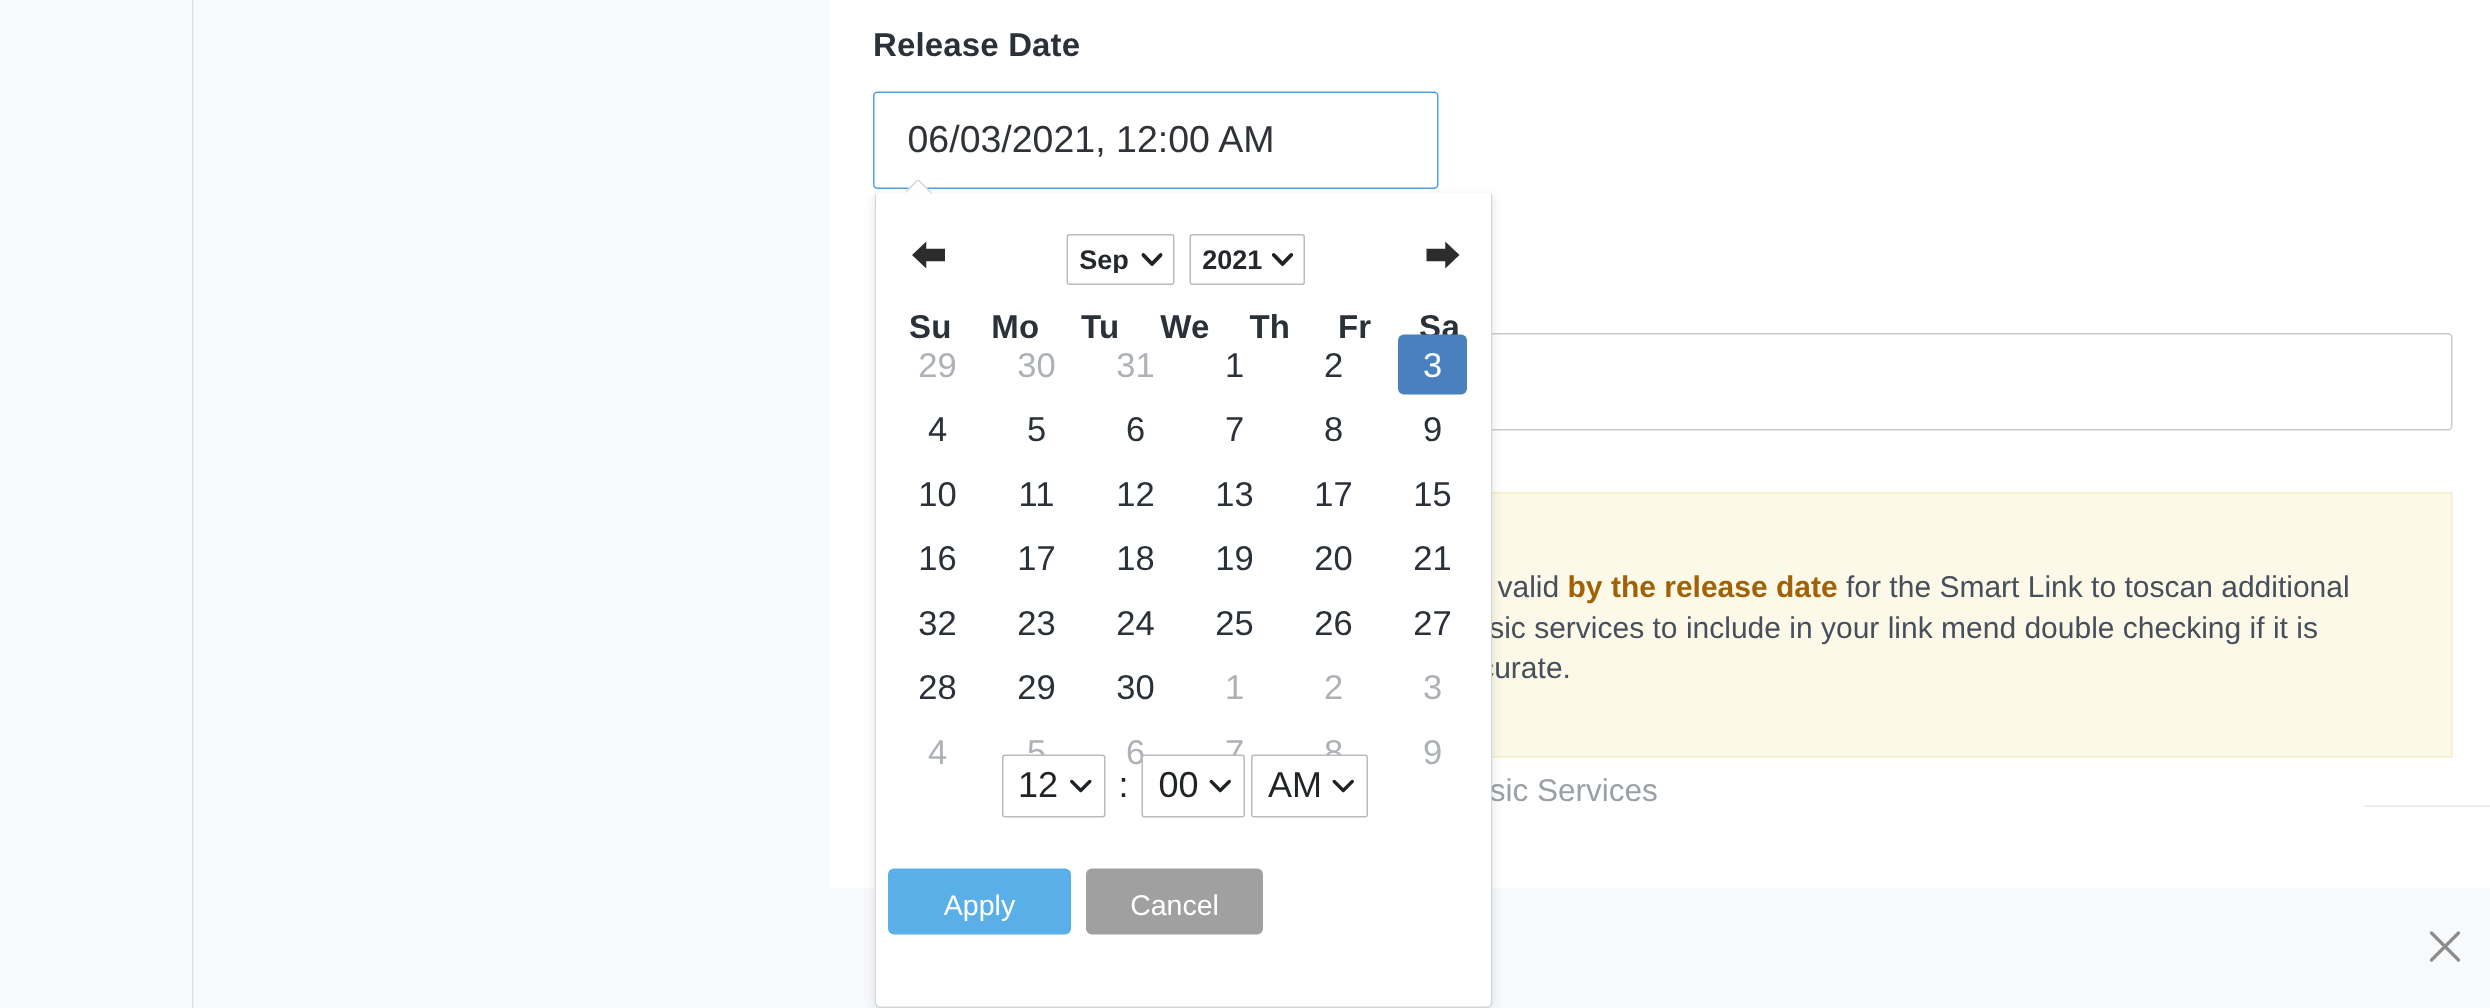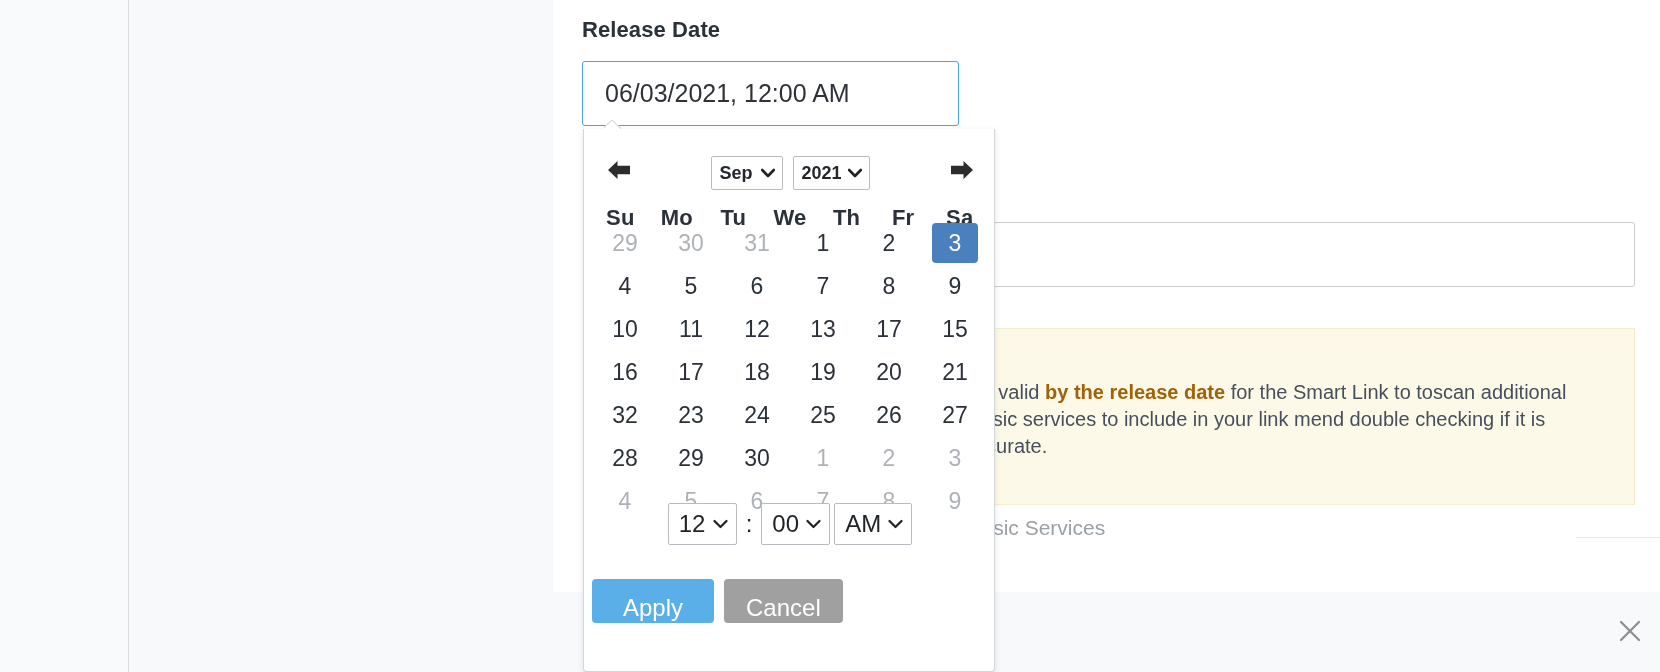--- a/index.html
+++ b/index.html
@@ -196,21 +196,21 @@
   }
   .t-caret svg { display:block; }
 
   .btn-row {
     position: absolute; left: 8px; top: 450px; width: 404px;
     display: flex; align-items: center;
   }
   .btn {
     border: none; border-radius: 4px;
     font-family: "Liberation Sans", sans-serif;
-    font-size: 24px; color: #ffffff;
+    font-size: 19px; color: #ffffff;
     height: 44px; padding: 15px 22px;
     cursor: pointer;
   }
   .btn-apply { background: #5bafe8; min-width: 122px; }
   .btn-cancel { background: #a0a0a0; min-width: 118px; margin-left: 10px; }
 </style>
 </head>
 <body>
 
 <div id="root">

